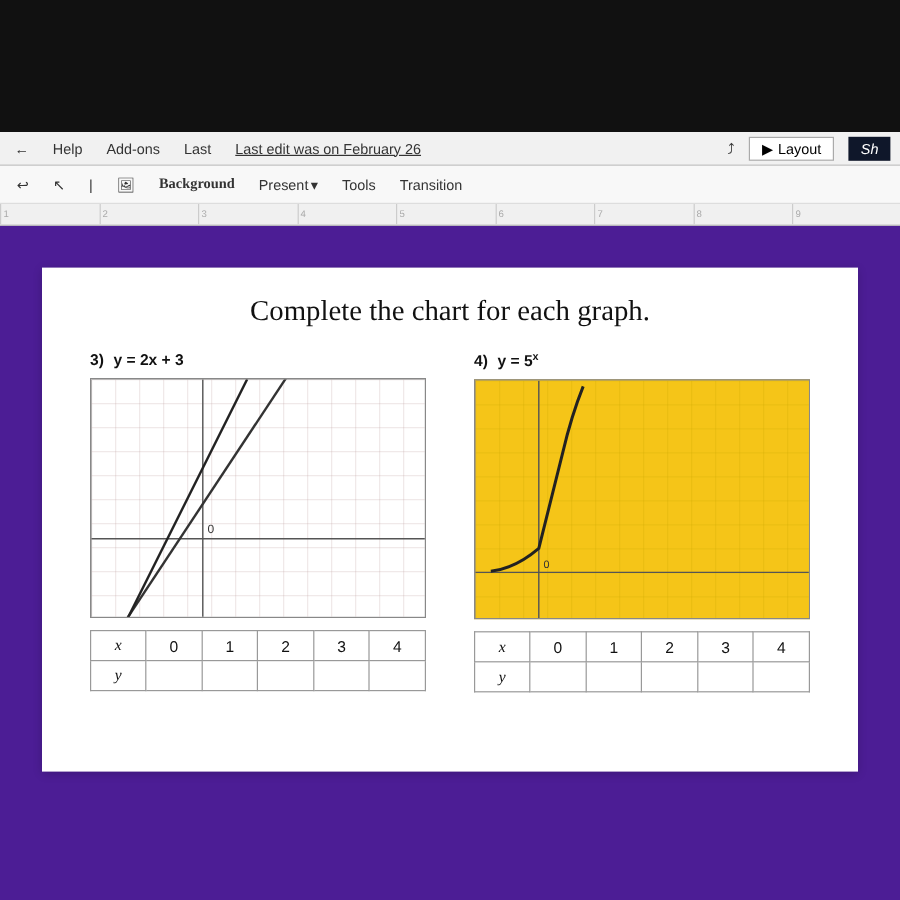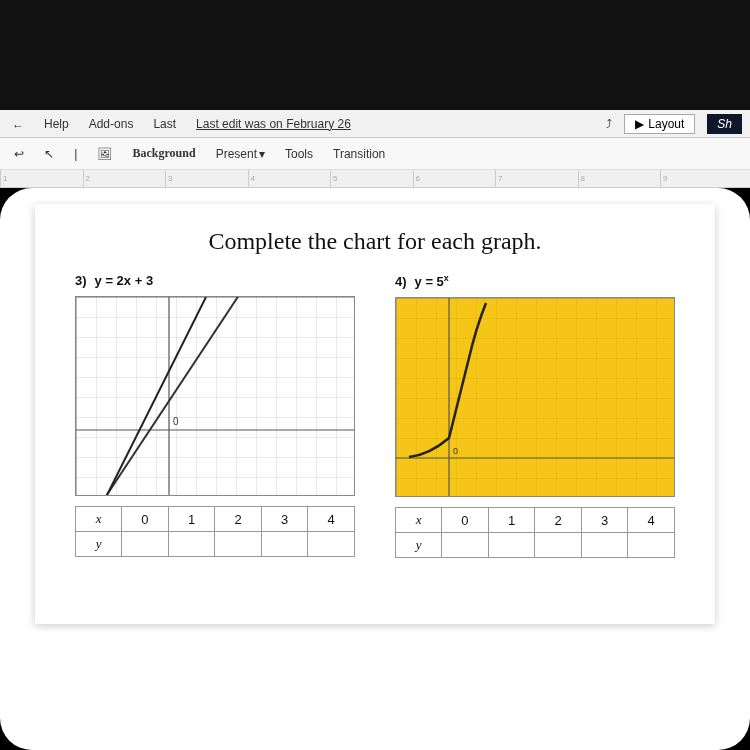--- a/index.html
+++ b/index.html
@@ -117,27 +117,26 @@
       color: #aaa;
       border-left: 1px solid #ccc;
       padding-left: 2px;
       height: 100%;
     }
 
     
     .content-area {
       width: 100%;
       height: calc(750px - 110px - 28px - 32px - 18px);
-      background: #ffffff;
+      background: #4c1d95;
       display: flex;
       justify-content: center;
       align-items: flex-start;
-      padding: 16px;
+      padding: 35px;
       overflow: hidden;
-      border-radius: 32px;
     }
 
     
     .slide {
       background: #fff;
       width: 680px;
       min-height: 420px;
       padding: 24px 30px 30px 30px;
       display: flex;
       flex-direction: column;

